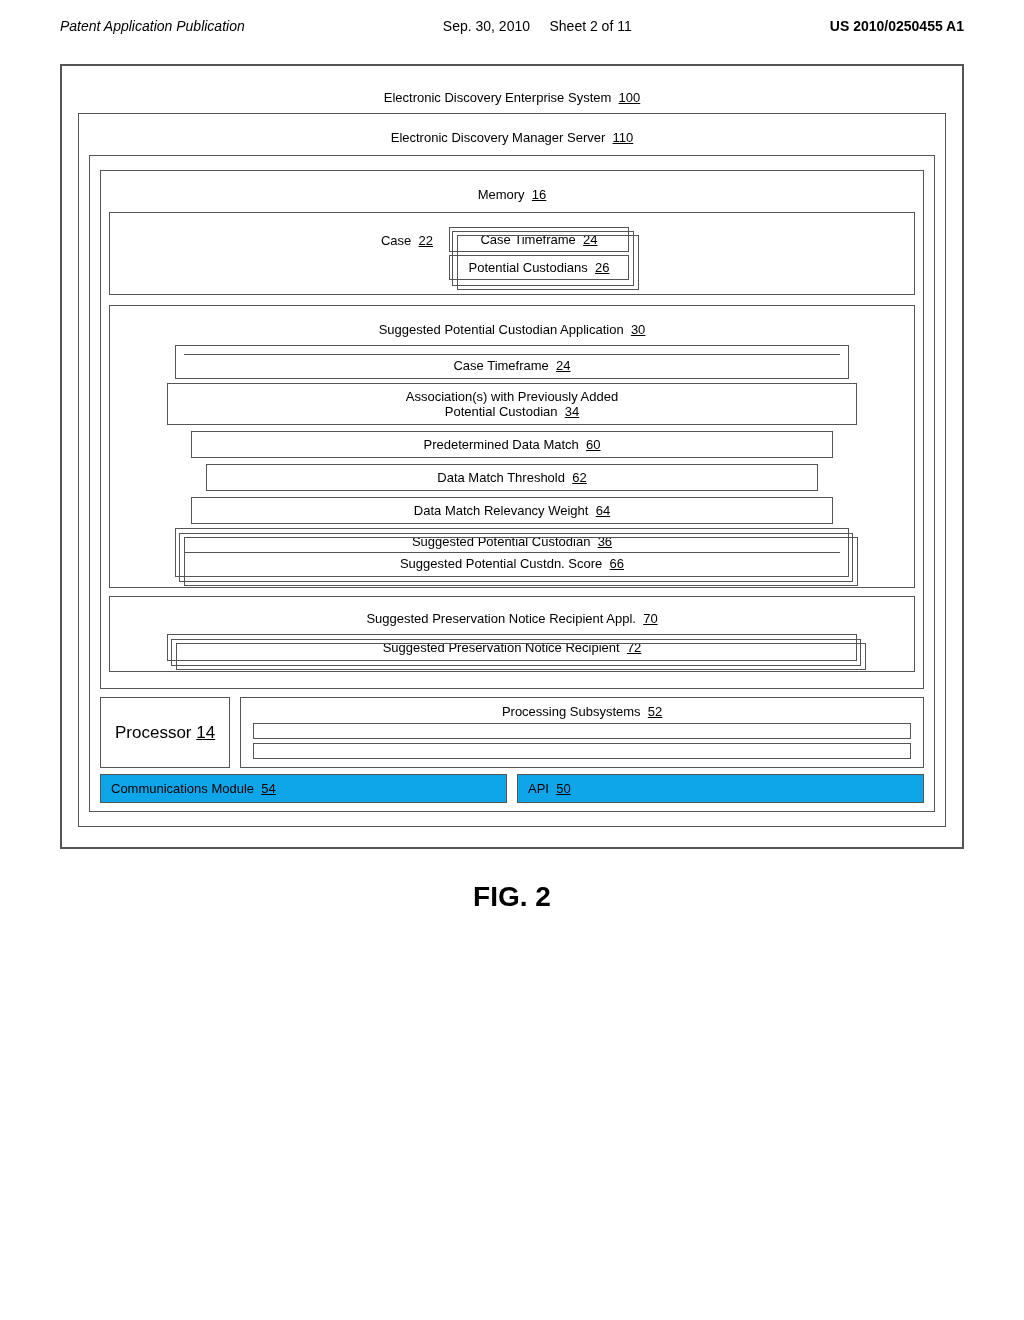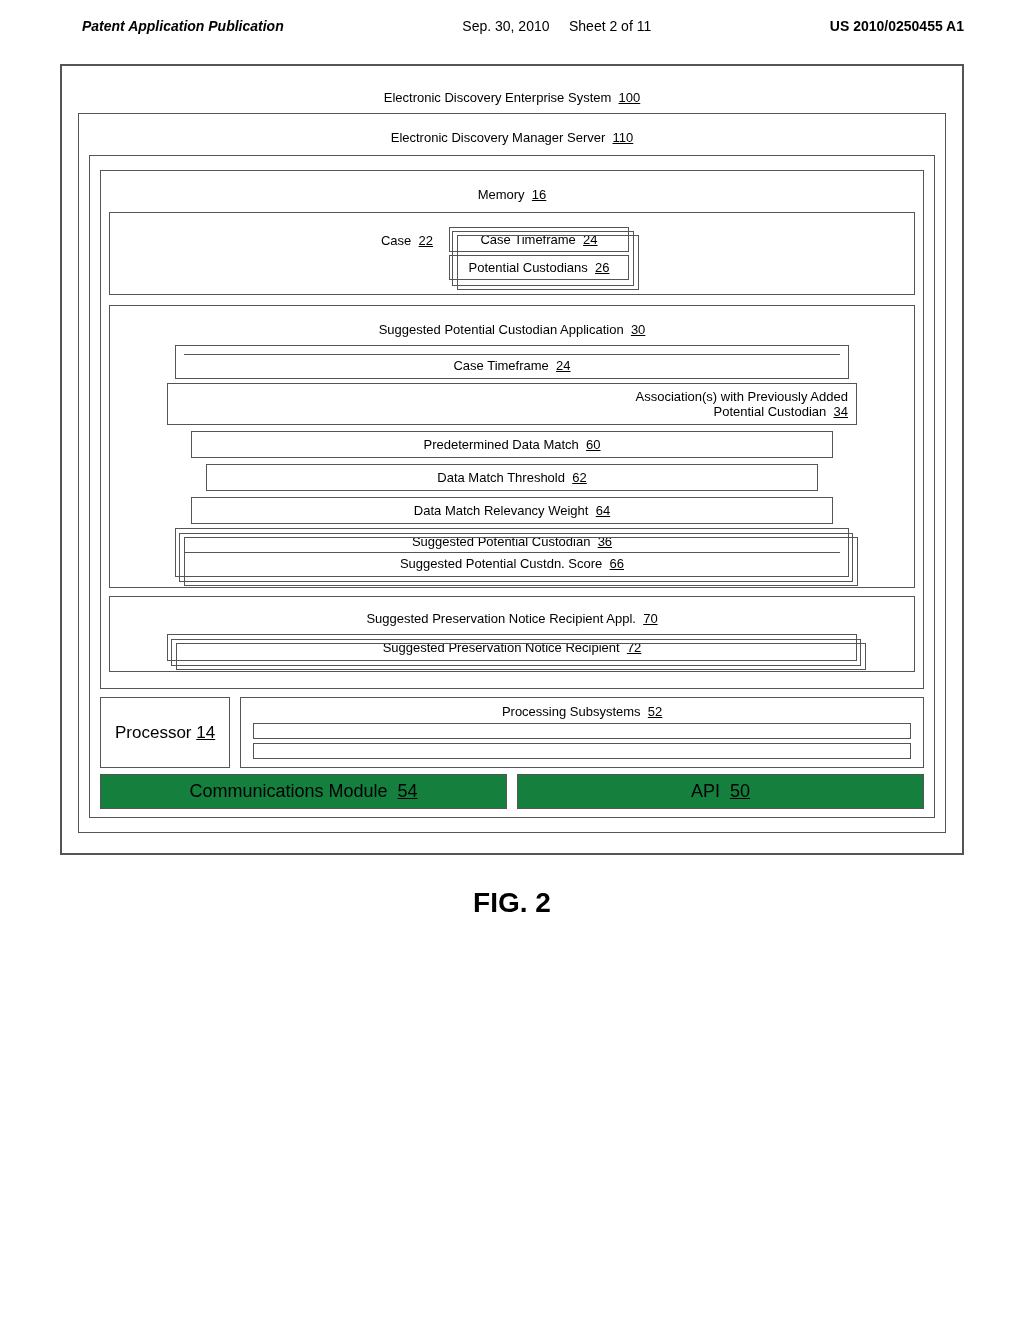--- a/index.html
+++ b/index.html
@@ -13,23 +13,22 @@
 
     
     .header {
       display: flex;
       justify-content: space-between;
       align-items: flex-start;
       padding: 18px 60px 10px 60px;
       font-size: 14px;
     }
     .header-left {
-      font-weight: bold;
+      font-weight: normal;
       font-style: italic;
-      margin-left: 22px;
     }
     .header-center {
       text-align: right;
     }
     .header-right {
       font-weight: bold;
     }
 
     
     .diagram-container {
@@ -131,45 +130,44 @@
       background: #fff;
     }
     .bottom-row {
       display: flex;
       gap: 10px;
       margin-top: 6px;
     }
     .bottom-box {
       border: 1.5px solid #555;
       padding: 6px 10px;
-      font-size: 18px;
-      text-align: center;
+      font-size: 13px;
       flex: 1;
-      background: #15803d;
+      background: #0ea5e9;
     }
 
     
     .fig-label {
       text-align: center;
       font-size: 28px;
       font-weight: bold;
       margin: 20px 0 10px 0;
     }
 
     
     .ref {
       text-decoration: underline;
     }
 
     .assoc-box {
       border: 1.5px solid #555;
       padding: 5px 8px;
       margin: 4px auto;
       font-size: 13px;
-      text-align: right;
+      text-align: center;
       width: 88%;
     }
 
     .spc-outer {
       border: 1.5px solid #555;
       padding: 8px 10px;
       margin: 8px auto;
       position: relative;
     }
 

